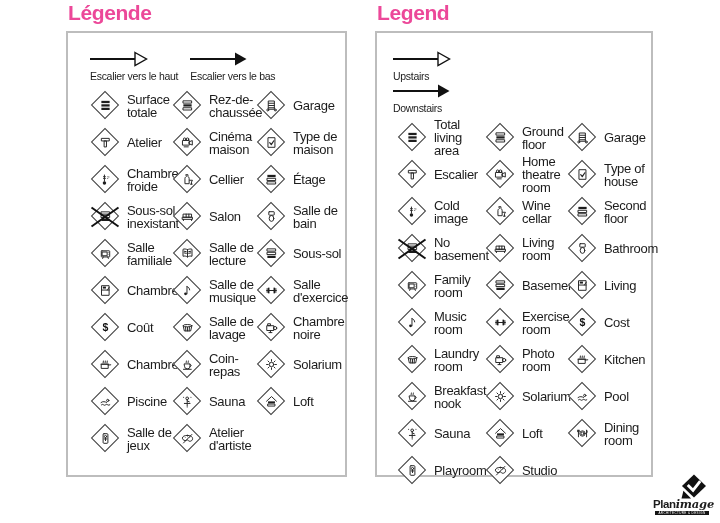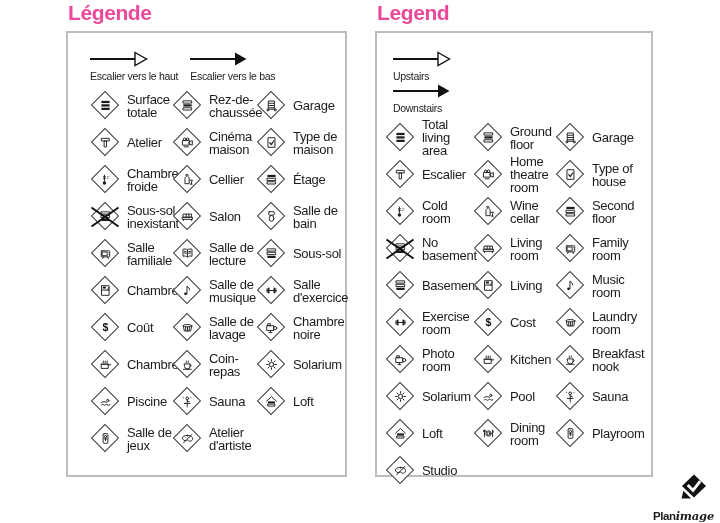--- a/index.html
+++ b/index.html
@@ -16,32 +16,32 @@
 
   .arrows{display:flex;margin:18px 0 4px 22px;}
   #panel-en .arrows{margin-left:16px;flex-direction:column;}
   .arrow-group{margin-right:12px;min-width:58px;}
   #panel-en .arrow-group{margin-right:14px;}
   .arrow-svg{display:block;height:16px;}
   .arrow-label{font-size:10.5px;line-height:13px;letter-spacing:-0.3px;margin-top:3px;white-space:nowrap;}
 
   .grid{display:grid;grid-auto-rows:37px;align-items:center;}
   #panel-fr .grid{grid-template-columns:82px 84px 93px;padding-left:22px;}
-  #panel-en .grid{grid-template-columns:88px 82px 86px;padding-left:8px;}
+  #panel-en .grid{grid-template-columns:88px 82px 86px;padding-left:20px;}
 
   .item{display:flex;align-items:center;}
   .dicon{position:relative;width:30px;height:30px;flex:none;margin-right:7px;}
   .sq{position:absolute;left:4.5px;top:4.5px;width:20px;height:20px;border:1px solid #3c3c3c;transform:rotate(45deg);background:#fff;box-sizing:border-box;}
   .glyph{position:absolute;left:7.5px;top:7.5px;width:15px;height:15px;}
   .xmark{position:absolute;left:0;top:0;width:30px;height:30px;}
   .ilabel{font-size:13px;line-height:13px;letter-spacing:-0.3px;white-space:pre-line;}
 
   #logo{position:absolute;left:653px;top:474px;width:66px;}
   #logo .mark{display:block;width:27px;height:25px;margin-left:27px;}
-  #logo .brand{font-size:11.5px;line-height:11px;white-space:nowrap;margin-top:12px;}
+  #logo .brand{font-size:11.5px;line-height:11px;white-space:nowrap;margin-top:0;}
   #logo .brand .b{font-weight:700;letter-spacing:-0.4px;}
   #logo .brand .i{font-style:italic;font-weight:600;font-family:"DejaVu Serif",serif;letter-spacing:-0.2px;}
   #logo .tagline{margin-top:1px;margin-left:2px;background:#141414;color:#fff;font-size:3px;line-height:4px;letter-spacing:0.4px;padding:0 1px;width:52px;text-align:center;overflow:hidden;white-space:nowrap;}
 </style>
 </head>
 <body>
 
 <div id="stage">
   <div class="panel-title" id="title-fr">Légende</div>
   <div class="panel-title" id="title-en">Legend</div>
@@ -613,21 +613,21 @@
               <g fill="none" stroke="#262626" stroke-width="1.3" stroke-linecap="round" stroke-linejoin="round">
                 <line x1="8.6" y1="4" x2="8.6" y2="12.3"></line>
                 <line x1="7.4" y1="6.2" x2="9.8" y2="6.2"></line>
                 <line x1="7.4" y1="8.6" x2="9.8" y2="8.6"></line>
                 <circle cx="8.6" cy="14.6" r="2.3" fill="#1d1d1d" stroke="none"></circle>
                 <text x="11.6" y="9.6" font-size="4.6" fill="#1d1d1d" stroke="none">2°</text>
               </g>
             </svg>
           </span>
           <div class="ilabel">Cold
-room</div>
+image</div>
         </div>
         <div class="item">
           <span class="dicon">
             <span class="sq"></span>
             <svg class="glyph" viewBox="0 0 20 20">
               <g fill="none" stroke="#262626" stroke-width="1.3" stroke-linecap="round" stroke-linejoin="round">
                 <path d="M8.2,3.6 h2.4 v2.6 c1.3,0.7 1.6,1.5 1.6,2.8 v6.6 h-5.6 v-6.6 c0,-1.3 0.3,-2.1 1.6,-2.8 z"></path>
                 <path d="M12.8,11 h3.8 l-1.3,2.4 v2.8"></path>
                 <line x1="13.9" y1="16.2" x2="16.3" y2="16.2"></line>
               </g>
@@ -677,20 +677,32 @@
                 <line x1="8.2" y1="6.8" x2="8.2" y2="11"></line>
                 <line x1="11.8" y1="6.8" x2="11.8" y2="11"></line>
                 <rect x="3.4" y="11" width="13.2" height="2.8"></rect>
                 <line x1="4.6" y1="13.8" x2="4.6" y2="15.4"></line>
                 <line x1="15.4" y1="13.8" x2="15.4" y2="15.4"></line>
               </g>
             </svg>
           </span>
           <div class="ilabel">Living
 room</div>
+        </div>
+        <div class="item">
+          <span class="dicon">
+            <span class="sq"></span>
+            <svg class="glyph" viewBox="0 0 20 20">
+              <g fill="none" stroke="#262626" stroke-width="1.3" stroke-linecap="round" stroke-linejoin="round">
+                <rect x="6.4" y="3.6" width="7.2" height="4.6" rx="0.6"></rect>
+                <ellipse cx="10" cy="12.6" rx="3.1" ry="3.9"></ellipse>
+              </g>
+            </svg>
+          </span>
+          <div class="ilabel">Bathroom</div>
         </div>
         <div class="item">
           <span class="dicon">
             <span class="sq"></span>
             <svg class="glyph" viewBox="0 0 20 20">
               <g fill="none" stroke="#262626" stroke-width="1.3" stroke-linecap="round" stroke-linejoin="round">
                 <rect x="4.4" y="6.4" width="11.2" height="8.2" rx="0.8"></rect>
                 <rect x="6" y="8" width="6.2" height="5"></rect>
                 <circle cx="13.9" cy="8.9" r="0.55" fill="#1d1d1d" stroke="none"></circle>
                 <circle cx="13.9" cy="10.9" r="0.55" fill="#1d1d1d" stroke="none"></circle>

